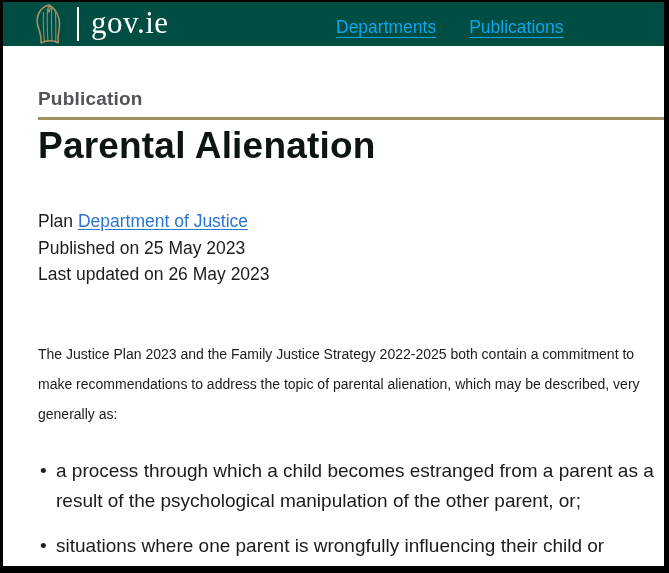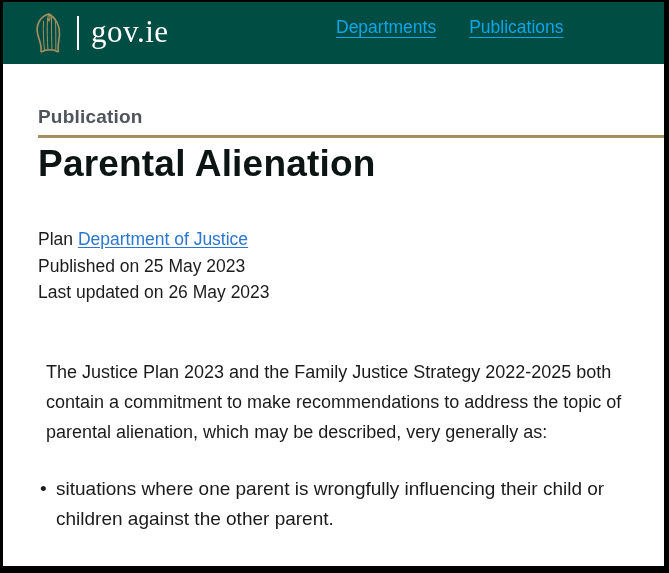--- a/index.html
+++ b/index.html
@@ -12,21 +12,21 @@
     height: 573px;
     border: solid #000000;
     border-width: 2px 5px 7px 3px;
     background: #ffffff;
     overflow: hidden;
   }
 
   
   .site-header {
     position: relative;
-    height: 62px;
+    height: 44px;
     background: #004D44;
     display: flex;
     align-items: center;
     overflow: hidden;
   }
   .logo-group {
     display: flex;
     align-items: center;
     margin-left: 30px;
     cursor: pointer;
@@ -93,25 +93,24 @@
   .meta-line { line-height: 26.5px; }
   .meta-link {
     color: #2A76D2;
     text-decoration: underline;
     text-underline-offset: 2px;
     cursor: pointer;
   }
 
   .intro {
     margin-top: 51px;
-    font-size: 18px;
+    font-size: 14px;
     line-height: 30px;
     color: #1B1B1B;
     max-width: 626px;
-    margin-left: 8px;
   }
 
   .bullet-list {
     margin-top: 27px;
     list-style: none;
     max-width: 626px;
   }
   .bullet-item {
     position: relative;
     padding-left: 18px;
@@ -166,18 +165,19 @@
 
     <div class="meta">
       <div class="meta-line"><span>Plan </span><a class="meta-link">Department of Justice</a></div>
       <div class="meta-line">Published on 25 May 2023</div>
       <div class="meta-line">Last updated on 26 May 2023</div>
     </div>
 
     <p class="intro">The Justice Plan 2023 and the Family Justice Strategy 2022-2025 both contain a commitment to make recommendations to address the topic of parental alienation, which may be described, very generally as:</p>
 
     <ul class="bullet-list">
+      <li class="bullet-item">a process through which a child becomes estranged from a parent as a result of the psychological manipulation of the other parent, or;</li>
       <li class="bullet-item">situations where one parent is wrongfully influencing their child or children against the other parent.</li>
     </ul>
 
   </main>
 
 </div>
 
 </body></html>

